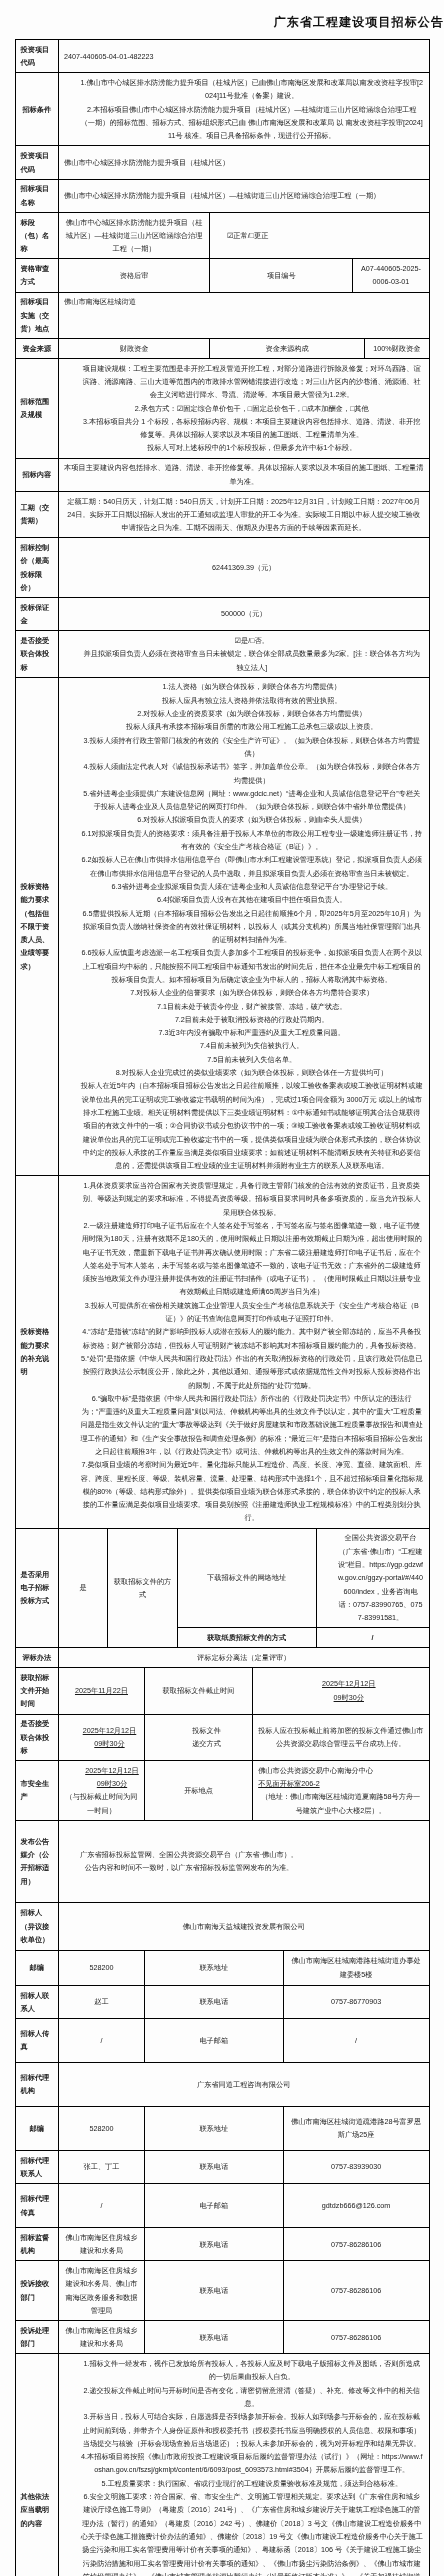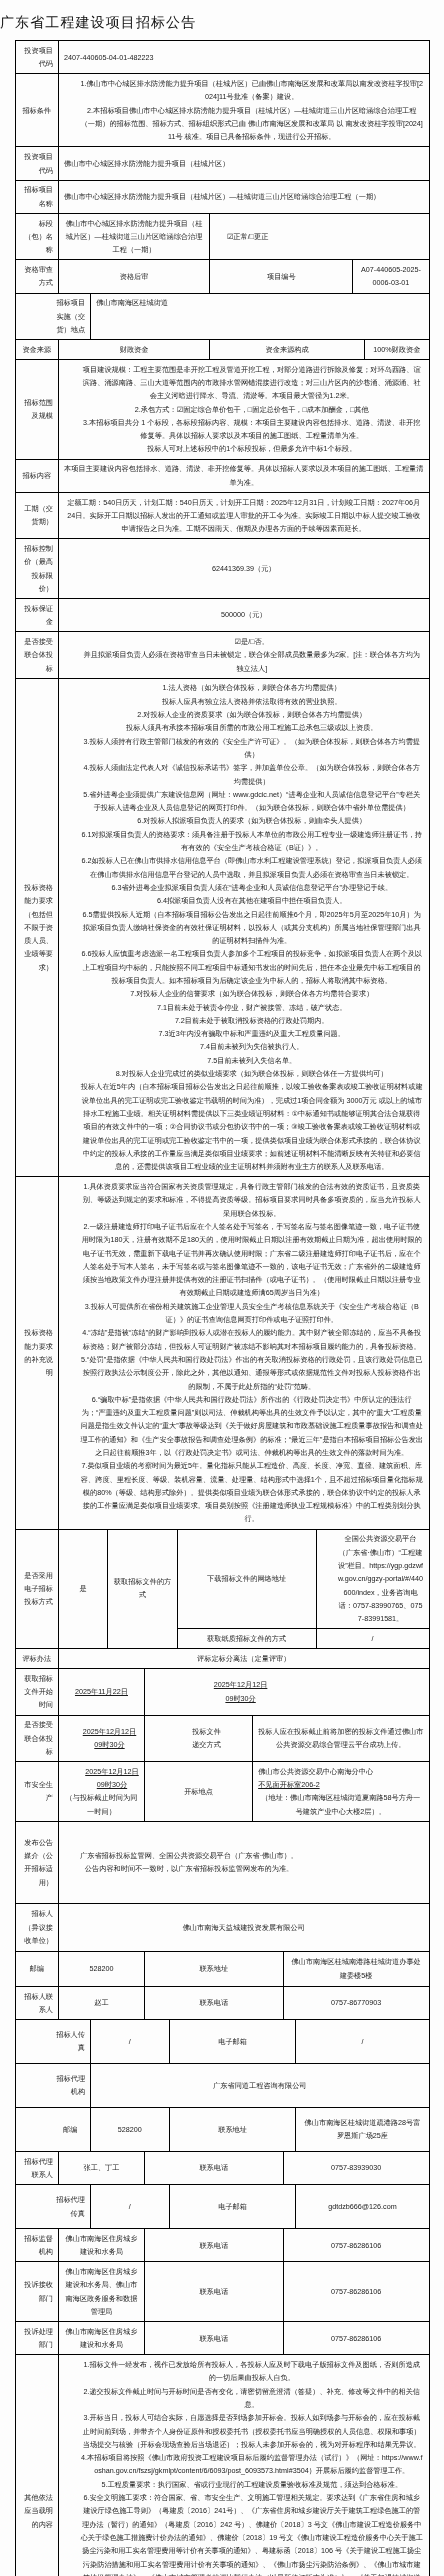--- a/index.html
+++ b/index.html
@@ -1,41 +1,41 @@
 <!DOCTYPE html>
 <html style="font-size:9px"><head>
 <meta charset="utf-8">
 <style>
   html,body{margin:0;padding:0;background:#fdfdfd;}
   body{width:444px;font-family:"Liberation Sans","DejaVu Sans",sans-serif;color:#1a1a1a;}
   .page{width:444px;padding-top:10px;}
-  .title{text-align:left;font-size:14px;font-weight:normal;letter-spacing:1.1px;padding:4.4px 0 7.8px 0;color:#111;}
+  .title{text-align:right;font-size:12px;font-weight:bold;letter-spacing:1.1px;padding:4.4px 0 7.8px 0;color:#111;}
   .tbl{width:413px;margin:0 auto 14.4px auto;border:1.1px solid #000;}
   .tr{display:flex;align-items:stretch;border-bottom:0.6px solid #000;}
   .tr:last-child{border-bottom:none;}
   .td{border-left:0.6px solid #000;padding:2.8px 5px;box-sizing:border-box;display:flex;flex-direction:column;justify-content:center;font-size:7.2px;line-height:13.3px;}
   .td:first-child{border-left:none;}
-  .lab{width:10.3%;text-align:right;align-items:center;font-weight:normal;color:#222;}
+  .lab{width:10.3%;text-align:left;align-items:center;font-weight:bold;color:#222;}
   .wfull{width:89.7%;}
   .w36{width:36.6%;}.w34{width:34.7%;}.w18{width:18.4%;}
   .w37{width:37.5%;}.w15{width:15.6%;}
   .w21{width:20.8%;}.w26{width:26.2%;}.w42{width:42.7%;}
   .w33{width:33.6%;}.w35{width:35.3%;}
-  .w12{width:12%;}.w16{width:16.8%;font-family:Liberation Serif, serif;}
+  .w12{width:12%;}.w16{width:16.8%;}
   .subcol{width:60.9%;display:flex;flex-direction:column;padding:0;border-left:0.6px solid #000;}
   .subrow{display:flex;flex:1;align-items:stretch;}
-  .subrow + .subrow{border-top:0.6px solid #000;}
+  .subrow + .subrow{border-top:0.6px solid #000;font-weight:bold;}
   .sl{width:55%;}
   .sv{width:45%;border-left:0.6px solid #000;}
   .left{text-align:center;align-items:flex-start;}
   .center{text-align:center;align-items:center;}
   .top{justify-content:flex-start;}
   .pre{white-space:pre-line;word-break:break-all;padding-left:21px;}
   .u{text-decoration:underline;}
-  .mh52{min-height:28px;}.mh80{min-height:43px;margin-left:35px;}.mh104{min-height:57px;}
+  .mh52{min-height:28px;}.mh80{min-height:43px;}.mh104{min-height:57px;}
   .mh86{min-height:47px;}.mh150{min-height:81px;}.mh64{min-height:34px;}
 </style>
 </head>
 <body>
 
 <div class="page">
   <div class="title">广东省工程建设项目招标公告</div>
 
   <div class="tbl">
 
@@ -173,20 +173,21 @@
     </div>
 
     <div class="tr">
       <div class="td lab">评标办法</div>
       <div class="td wfull center">评标定标分离法（定量评审）</div>
     </div>
 
     <div class="tr">
       <div class="td lab">获取招标文件开始时间</div>
       <div class="td w21 center u">2025年11月22日</div>
+      <div class="td w26 center">获取招标文件截止时间</div>
       <div class="td w42 center pre u">2025年12月12日
 09时30分</div>
     </div>
 
     <div class="tr">
       <div class="td lab">是否接受联合体投标</div>
       <div class="td w21 center pre u">2025年12月12日
 09时30分</div>
       <div class="td w26 center pre">投标文件
 递交方式</div>

